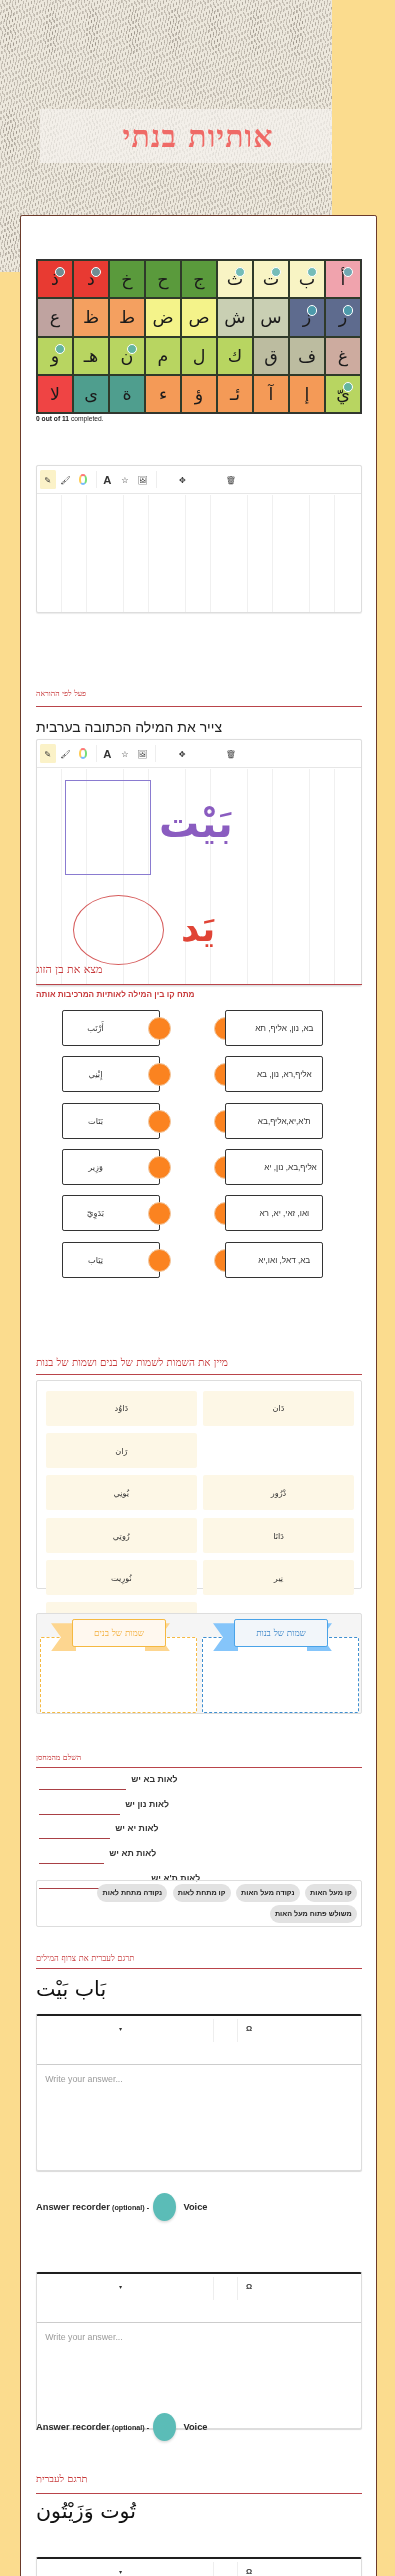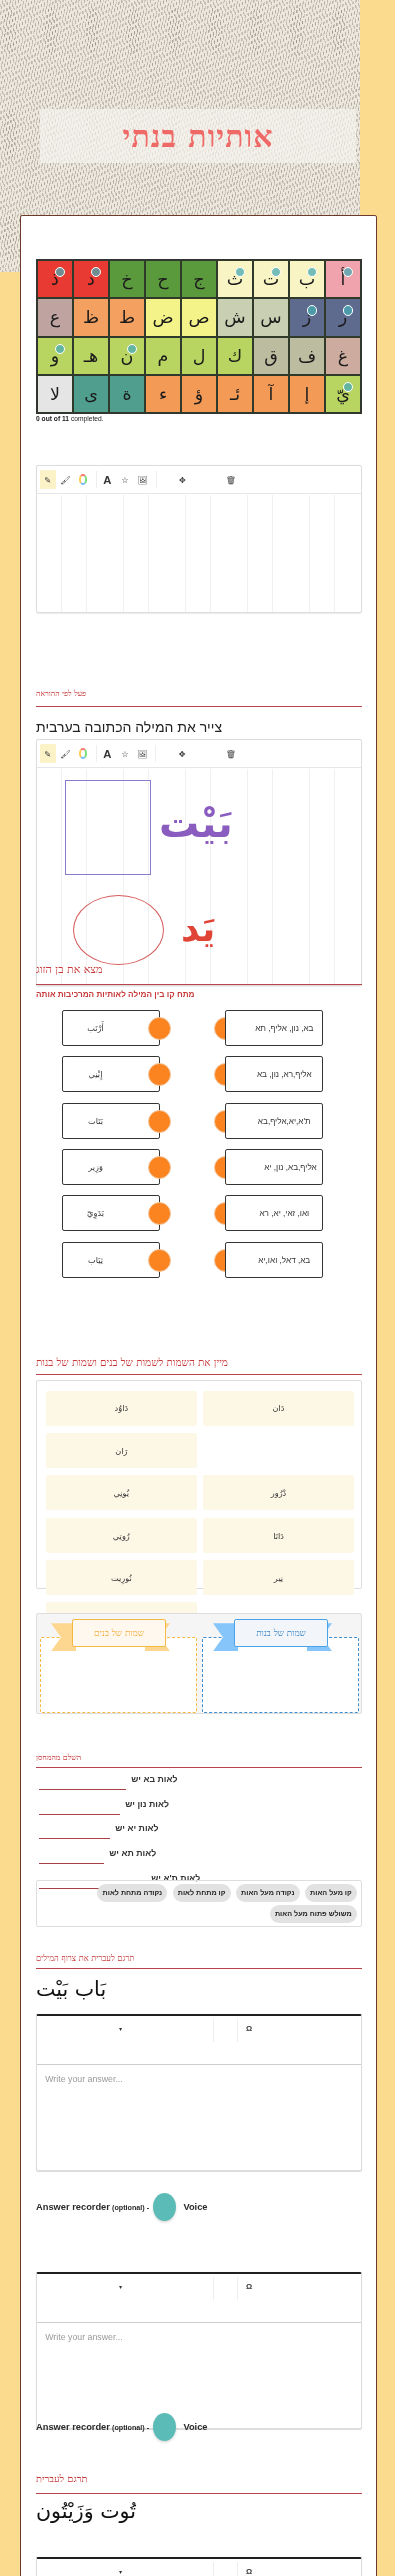--- a/index.html
+++ b/index.html
@@ -6,21 +6,21 @@
   html, body { width: 396px; }
   body {
     background: #fbdc8e;
     font-family: "Liberation Sans", "DejaVu Sans", sans-serif;
     color: #333;
     position: relative;
     height: 3269px;
     overflow: hidden;
   }
   .banner {
-    position: absolute; left: 0; top: 0; width: 360px; height: 272px;
+    position: absolute; left: 0; top: 0; width: 332px; height: 272px;
     background-color: #ece7dc;
     background-image:
       repeating-linear-gradient(100deg, rgba(60,50,40,0.55) 0 0.5px, transparent 0.5px 2.6px),
       repeating-linear-gradient(80deg, rgba(60,50,40,0.35) 0 0.5px, transparent 0.5px 3.1px);
     overflow: hidden;
   }
   .banner .feathers {
     position: absolute; inset: 0;
     background-image:
       radial-gradient(ellipse 11.3px 41px at 10.3px 31px, rgba(236,231,220,0.0) 60%, rgba(236,231,220,0.9) 62%),
@@ -161,21 +161,21 @@
     <div class="cell" style="background: rgb(94, 107, 142);">ر<span class="hotspot" style="top: 6.2px; right: 7.2px;"></span></div>
     <div class="cell" style="background: rgb(184, 213, 97);">و<span class="hotspot" style="top: 6.2px; right: 7.2px;"></span></div>
     <div class="cell" style="background: rgb(184, 213, 97);">هـ</div>
     <div class="cell" style="background: rgb(184, 213, 97);">ن<span class="hotspot" style="top: 6.2px; right: 7.2px;"></span></div>
     <div class="cell" style="background: rgb(184, 213, 97);">م</div>
     <div class="cell" style="background: rgb(184, 213, 97);">ل</div>
     <div class="cell" style="background: rgb(184, 213, 97);">ك</div>
     <div class="cell" style="background: rgb(188, 188, 160);">ق</div>
     <div class="cell" style="background: rgb(188, 188, 160);">ف</div>
     <div class="cell" style="background: rgb(205, 171, 159);">غ</div>
-    <div class="cell" style="background: #e5e5e5;">لا</div>
+    <div class="cell" style="background: #ef4444;">لا</div>
     <div class="cell" style="background: rgb(79, 158, 142);">ى</div>
     <div class="cell" style="background: rgb(79, 158, 142);">ة</div>
     <div class="cell" style="background: rgb(244, 154, 87);">ء</div>
     <div class="cell" style="background: rgb(244, 154, 87);">ؤ</div>
     <div class="cell" style="background: rgb(244, 154, 87);">ئـ</div>
     <div class="cell" style="background: rgb(244, 154, 87);">آ</div>
     <div class="cell" style="background: rgb(244, 154, 87);">إ</div>
     <div class="cell" style="background: rgb(184, 213, 97);">يّ<span class="hotspot" style="top: 6.2px; right: 7.2px;"></span></div>
   </div>
 <div class="progress" style="left: 36px; top: 415px;">

